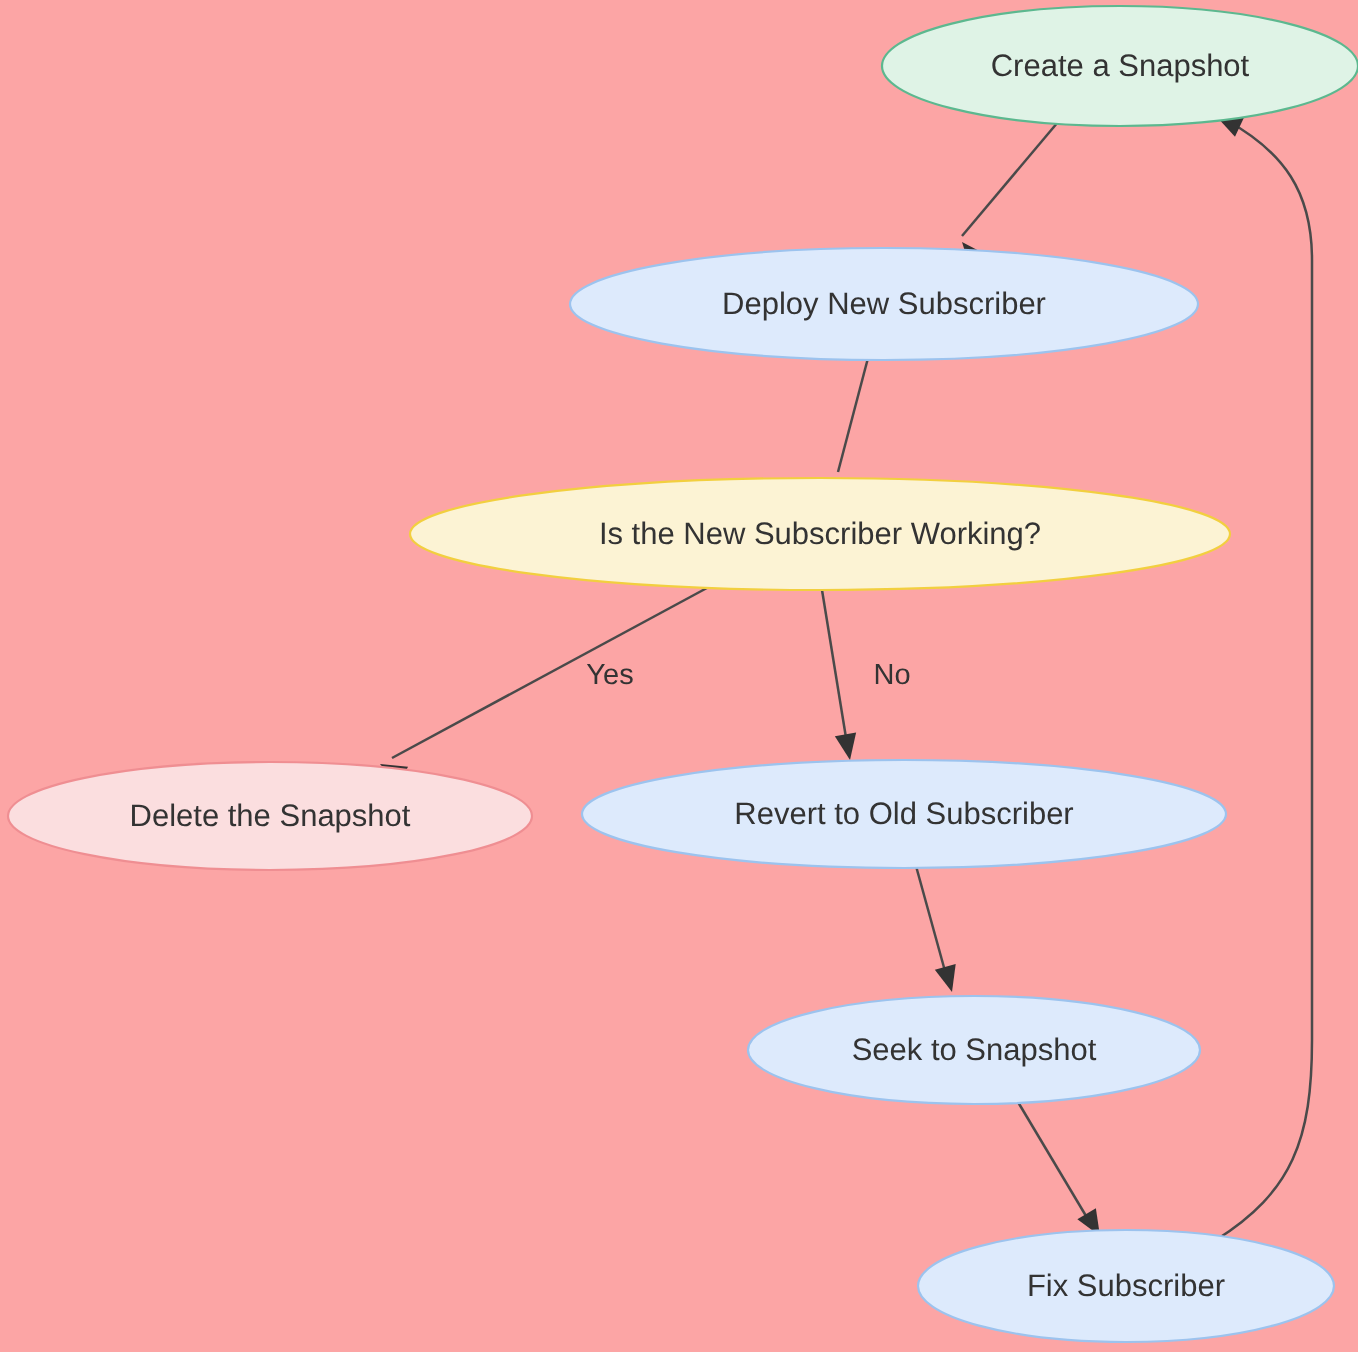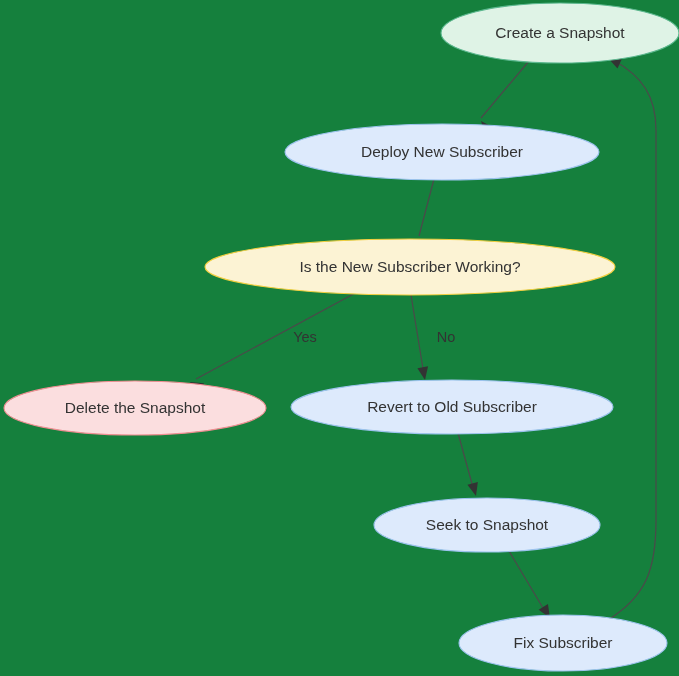--- a/index.html
+++ b/index.html
@@ -11,21 +11,21 @@
   body {
     width: 679px;
     height: 676px;
     font-family: "Liberation Sans", sans-serif;
     overflow: hidden;
   }
   #diagram-root {
     position: relative;
     width: 679px;
     height: 676px;
-    background: #15803d;
+    background: #fca5a5;
   }
   #flow-svg {
     position: absolute;
     top: 0;
     left: 0;
     width: 679px;
     height: 676px;
     display: block;
   }
   .node-ellipse {

